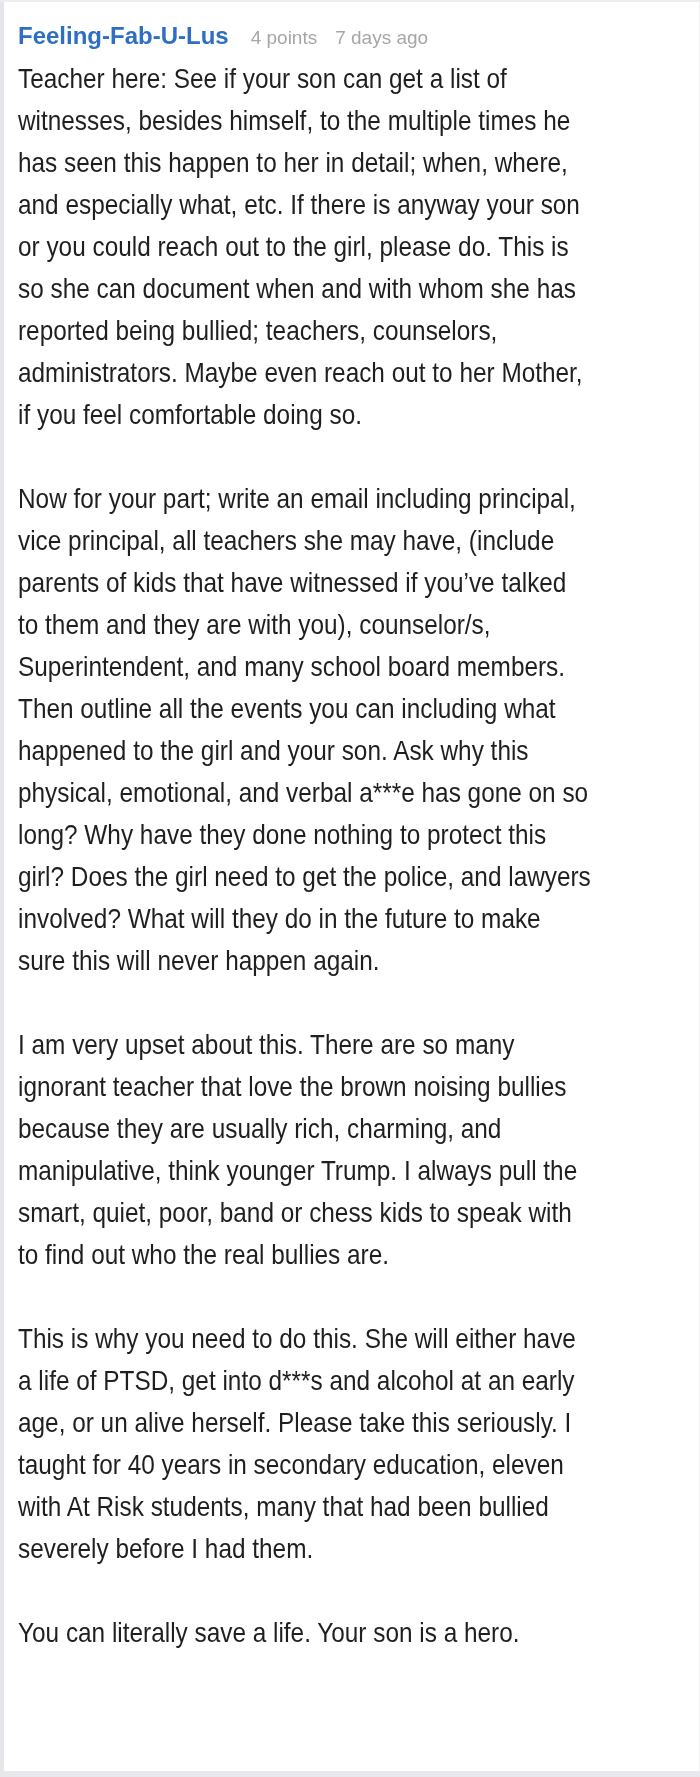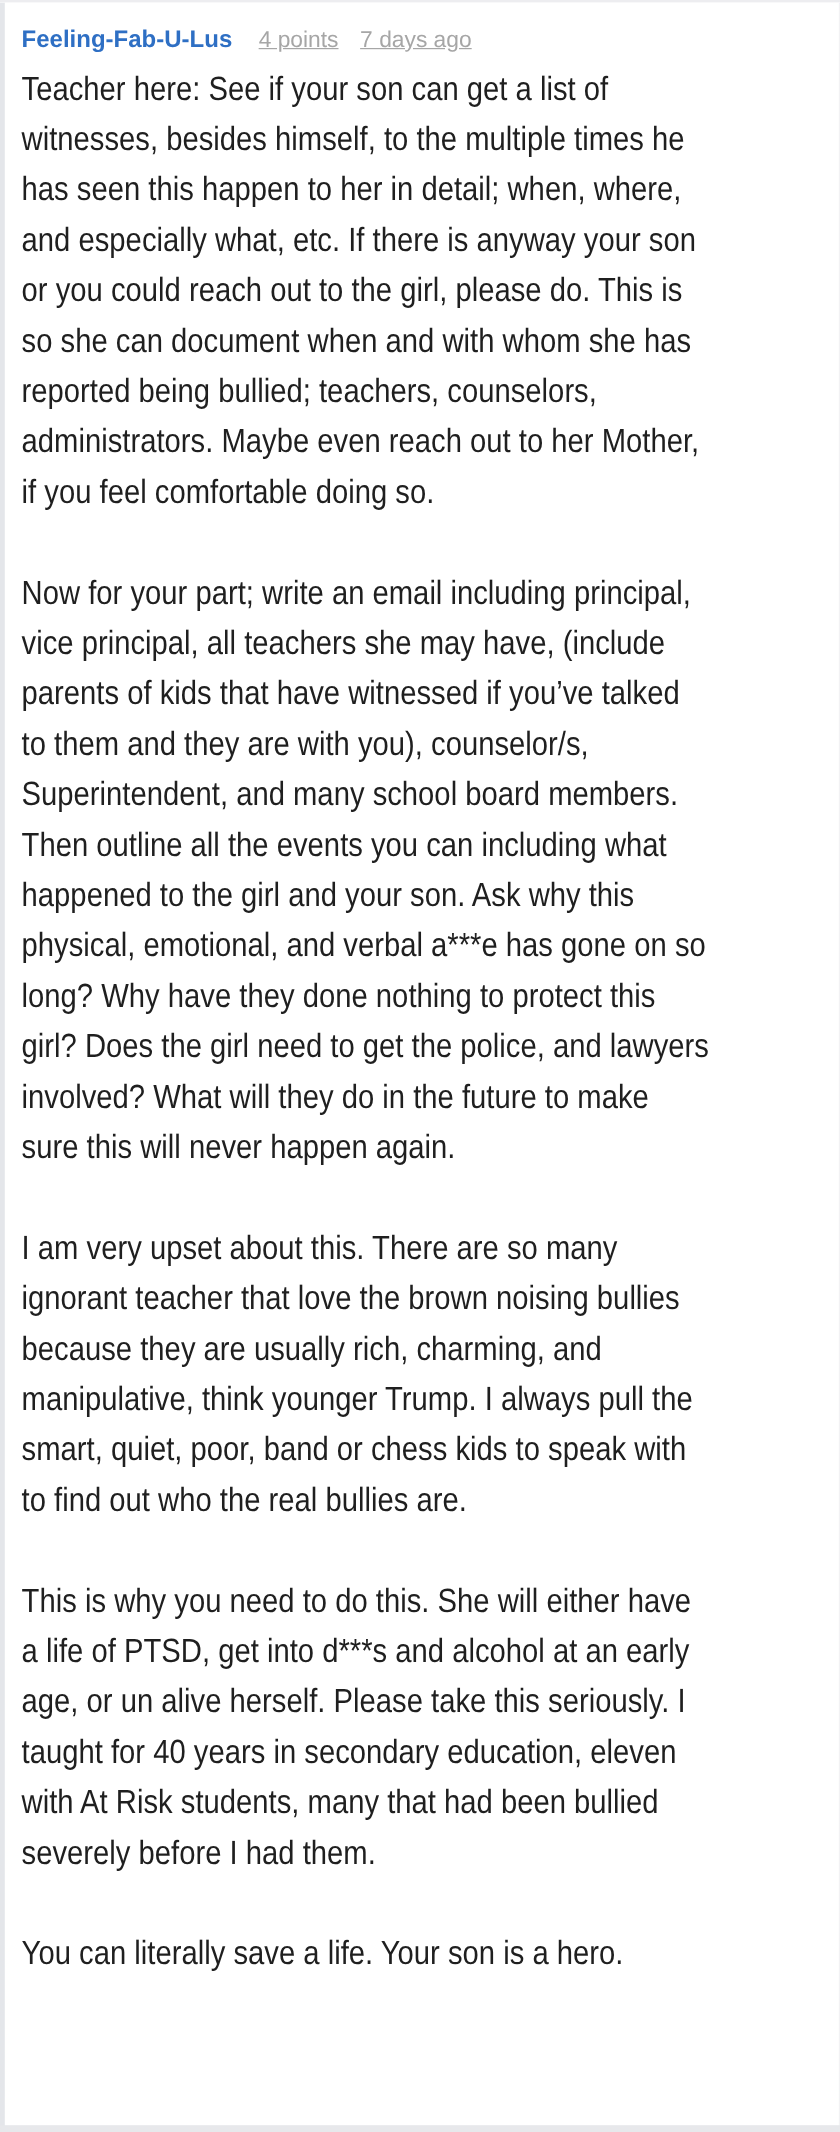--- a/index.html
+++ b/index.html
@@ -36,29 +36,28 @@
     padding: 20px 18px 0 18px;
   }
   .comment-header {
     display: flex;
     align-items: baseline;
     margin-bottom: 8px;
     white-space: nowrap;
   }
   .username {
     font-weight: bold;
-    font-size: 20px;
+    font-size: 24px;
     color: #2e6fc4;
     text-decoration: none;
     cursor: pointer;
   }
   .meta {
     color: #a6a6a6;
     font-size: 19px;
-    text-decoration: underline;
   }
   .meta.points { margin-left: 22px; }
   .meta.age    { margin-left: 18px; }
   .comment-text {
     width: 660px;
     transform: scaleX(0.87);
     transform-origin: left top;
     color: #1f1f1f;
     font-size: 28px;
     line-height: 42px;

